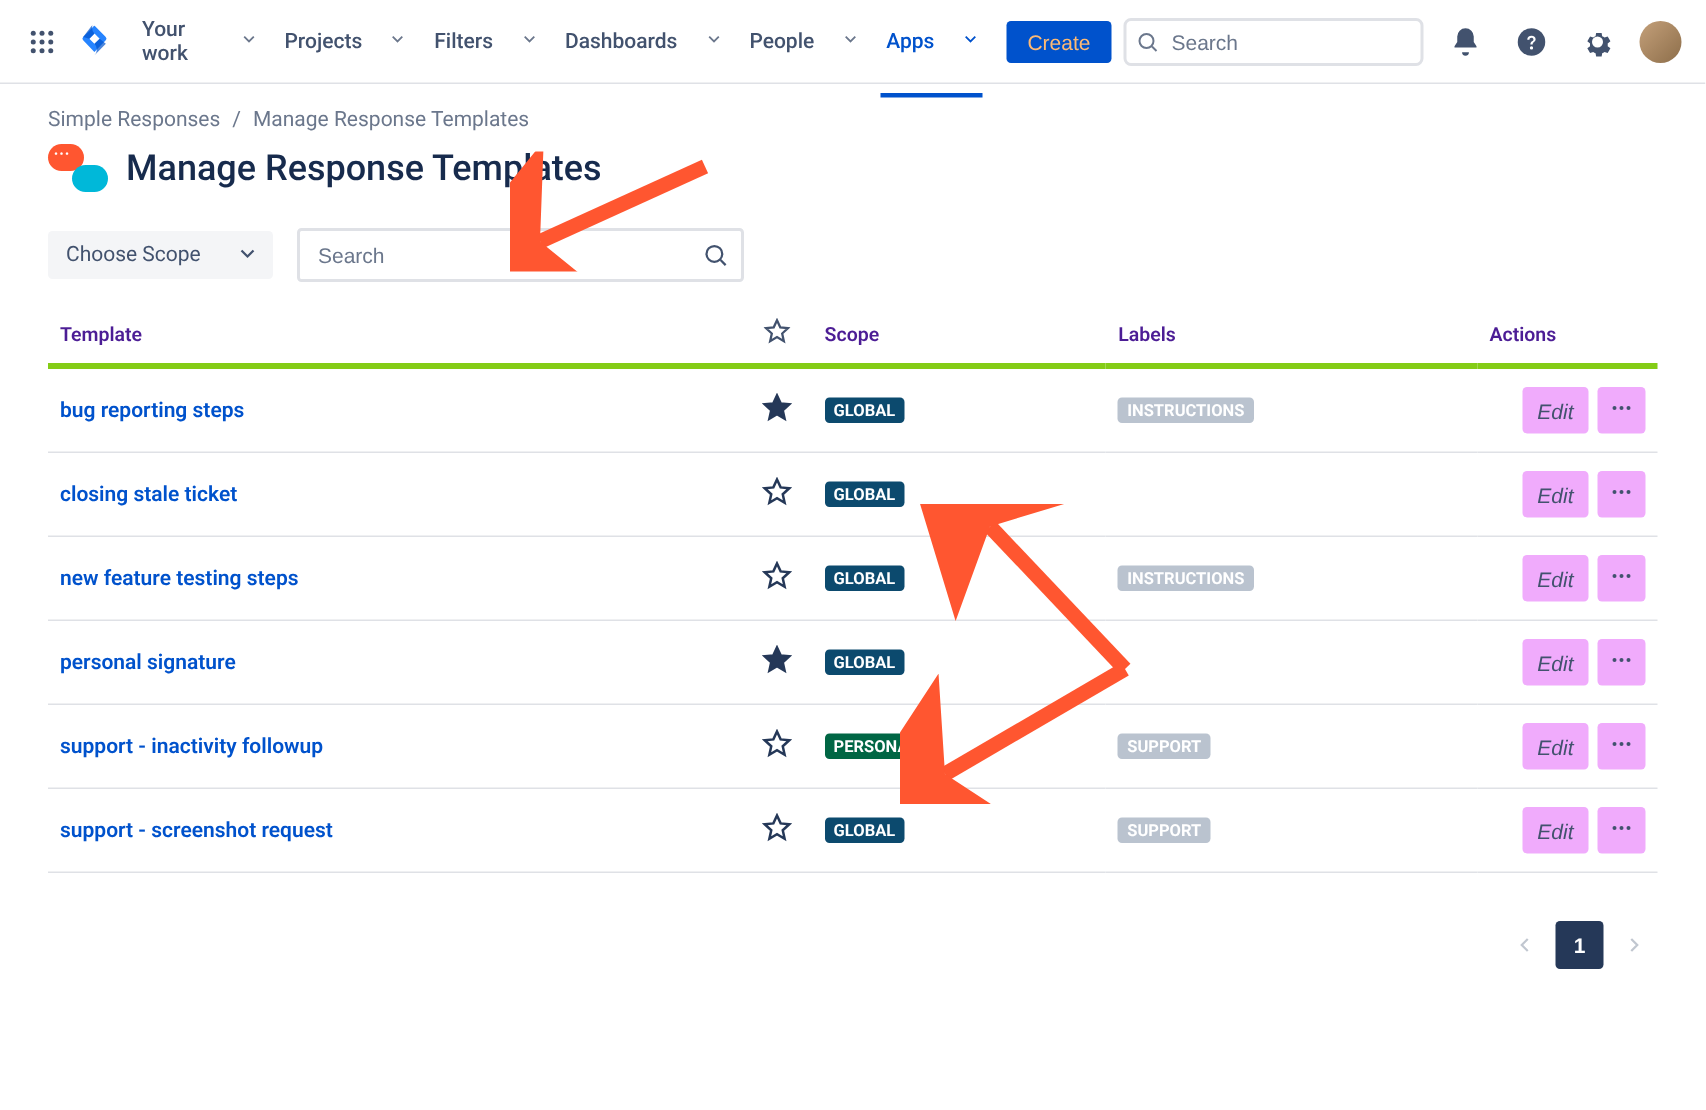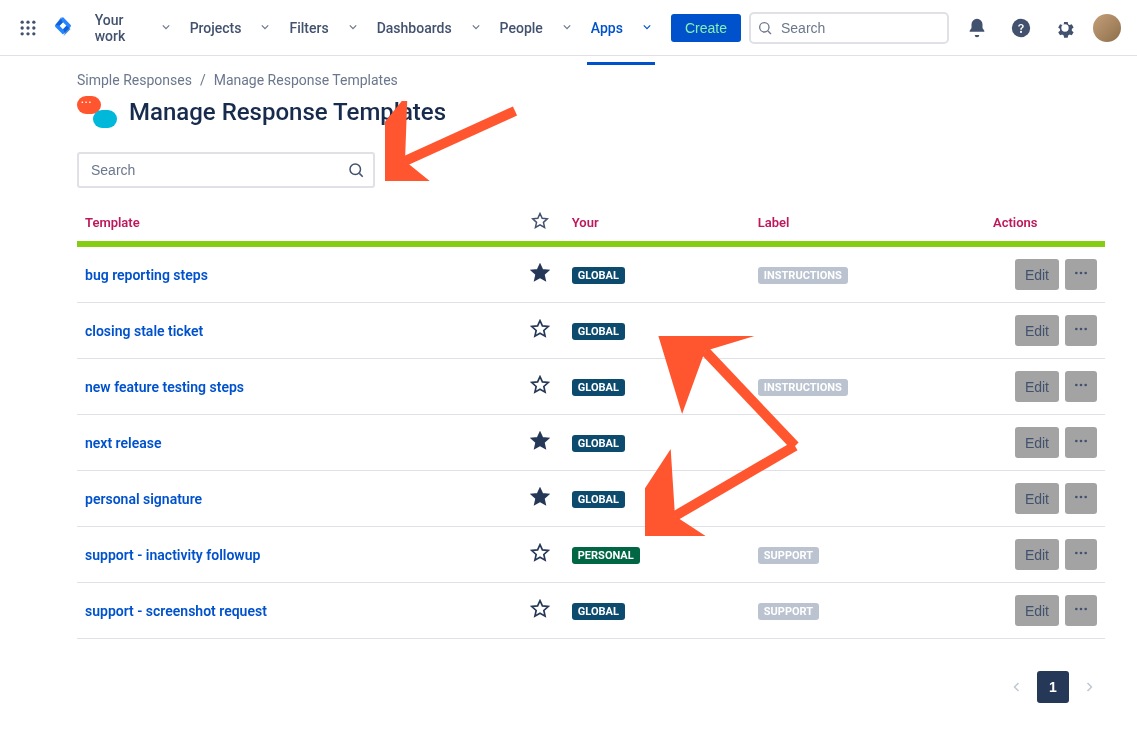--- a/index.html
+++ b/index.html
@@ -6,21 +6,21 @@
 body { font-family: -apple-system, BlinkMacSystemFont, "Segoe UI", Roboto, sans-serif; font-size: 14px; color: #172B4D; background: #fff; width: 1137px; }
 .topnav { display: flex; align-items: center; height: 56px; padding: 0 16px; border-bottom: 1px solid #dfe1e6; gap: 8px; }
 .topnav-left { display: flex; align-items: center; gap: 4px; flex: 1; }
 .app-switcher { width: 24px; height: 24px; display: flex; align-items: center; justify-content: center; cursor: pointer; border-radius: 3px; }
 .logo { width: 24px; height: 24px; margin: 0 8px; display: flex; align-items: center; justify-content: center; }
 .nav-item { padding: 4px 8px; display: flex; align-items: center; gap: 20px; cursor: pointer; color: #42526E; font-weight: 500; border-radius: 3px; }
 .nav-item.active { color: #0052CC; position: relative; }
 .nav-item.active::after { content: ""; position: absolute; bottom: -17px; left: 4px; right: 4px; height: 3px; background: #0052CC; }
 .chev { font-size: 10px; color: #6B778C; }
 .nav-item.active .chev { color: #0052CC; }
-.create-btn { background: #0052CC; color: #86efac; border: none; padding: 6px 14px; border-radius: 3px; font-weight: 500; font-size: 14px; cursor: pointer; margin-left: 8px; }
+.create-btn { background: #0052CC; color: #fdba74; border: none; padding: 6px 14px; border-radius: 3px; font-weight: 500; font-size: 14px; cursor: pointer; margin-left: 8px; }
 .topnav-right { display: flex; align-items: center; gap: 12px; }
 .search-wrap { position: relative; }
 .search-input { width: 200px; height: 32px; border: 2px solid #dfe1e6; border-radius: 5px; padding: 0 10px 0 30px; font-size: 14px; color: #6B778C; }
 .search-input::placeholder { color: #6B778C; }
 .search-ico { position: absolute; left: 8px; top: 50%; transform: translateY(-50%); display: flex; }
 .icon-btn { width: 32px; height: 32px; display: flex; align-items: center; justify-content: center; cursor: pointer; border-radius: 50%; }
 .avatar { width: 28px; height: 28px; border-radius: 50%; background: linear-gradient(135deg, #c4a07a 0%, #8d6e4a 100%); overflow: hidden; display: flex; align-items: center; justify-content: center; font-size: 10px; color: #fff; }
 .page { padding: 16px 32px; }
 .breadcrumb { display: flex; align-items: center; gap: 8px; font-size: 14px; color: #6B778C; margin-bottom: 8px; }
 .breadcrumb a { color: #6B778C; text-decoration: none; }
@@ -32,41 +32,41 @@
 .bubble2 { position: absolute; width: 24px; height: 18px; background: #00B8D9; border-radius: 9px; bottom: 0; right: 0; }
 h1 { font-size: 24px; font-weight: 500; color: #172B4D; }
 .add-btn { background: #0052CC; color: #fff; border: none; padding: 8px 16px; border-radius: 3px; font-weight: 500; font-size: 14px; cursor: pointer; }
 .filters { display: flex; gap: 16px; margin-bottom: 16px; align-items: center; }
 .dropdown { background: #f4f5f7; border: none; padding: 8px 12px; border-radius: 3px; font-size: 14px; color: #42526E; display: flex; align-items: center; justify-content: space-between; gap: 24px; cursor: pointer; min-width: 150px; }
 .search-filter-wrap { position: relative; }
 .search-filter { width: 298px; height: 36px; border: 2px solid #dfe1e6; border-radius: 3px; padding: 0 36px 0 12px; font-size: 14px; }
 .search-filter::placeholder { color: #6B778C; }
 .search-filter-ico { position: absolute; right: 10px; top: 50%; transform: translateY(-50%); display: flex; }
 table { width: 100%; border-collapse: collapse; }
-th { text-align: left; font-weight: 600; font-size: 13px; color: #be185d; padding: 8px; border-bottom: 6px solid #84cc16; }
+th { text-align: left; font-weight: 600; font-size: 13px; color: #4c1d95; padding: 8px; border-bottom: 4px solid #84cc16; }
 th.star-col { width: 48px; text-align: center; }
 th.actions-col { width: 120px; }
 td { padding: 12px 8px; border-bottom: 1px solid #dfe1e6; vertical-align: middle; }
 td.name-cell a { color: #0052CC; font-weight: 600; text-decoration: none; font-size: 14px; }
 td.star-cell { text-align: center; width: 48px; }
 .star { cursor: pointer; display: inline-flex; }
 .badge { display: inline-block; border-radius: 3px; padding: 2px 6px; font-size: 11px; font-weight: 700; color: #fff; }
 .badge.global { background: #0c4a6e; }
 .badge.personal { background: #006644; }
 .badge.label { background: #bac3cf; color: #fff; }
 td.actions-cell { text-align: right; }
 .actions-cell-inner { display: flex; justify-content: flex-end; gap: 6px; }
-.edit-btn, .more-btn { background: #a3a3a3; border: none; padding: 6px 10px; border-radius: 3px; font-size: 14px; color: #42526E; cursor: pointer; font-weight: 500; }
+.edit-btn, .more-btn { background: #f0abfc; border: none; padding: 6px 10px; border-radius: 3px; font-size: 14px; color: #42526E; cursor: pointer; font-weight: 500; font-style: italic; }
 .more-btn { padding: 6px 8px; }
 .pagination { display: flex; justify-content: flex-end; gap: 4px; margin-top: 32px; align-items: center; }
 .page-btn { width: 32px; height: 32px; border: none; background: transparent; border-radius: 3px; cursor: pointer; color: #6B778C; display: flex; align-items: center; justify-content: center; font-size: 14px; }
 .page-btn.active { background: #253858; color: #fff; font-weight: 600; }
 .page-btn.disabled { color: #c1c7d0; cursor: default; }
 .arrow-annot { position: absolute; pointer-events: none; }
-.content-area { position: relative; margin-left: 45px; }
+.content-area { position: relative; }
 </style>
 </head>
 <body>
 
 <div class="topnav">
   <div class="topnav-left">
     <div class="app-switcher">
       <svg width="20" height="20" viewBox="0 0 24 24">
           <g fill="#42526E">
             <circle cx="5" cy="5" r="2"></circle>
@@ -169,42 +169,48 @@
     <div class="page-title-wrap">
       <div class="page-icon">
         <div class="bubble1"></div>
           <div class="bubble2"></div>
       </div>
       <h1>Manage Response Templates</h1>
     </div>
   </div>
 
   <div class="filters">
+    <div class="dropdown">
+      <span>Choose Scope</span>
+      <span><svg width="10" height="10" viewBox="0 0 10 10">
+            <path d="M1 3l4 4 4-4" stroke="#42526E" stroke-width="1.5" fill="none"></path>
+          </svg></span>
+    </div>
     <div class="search-filter-wrap">
       <input class="search-filter" placeholder="Search" style="">
       <span class="search-filter-ico">
         <svg width="18" height="18" viewBox="0 0 24 24" fill="none" stroke="#42526E" stroke-width="2">
             <circle cx="11" cy="11" r="7"></circle>
             <line x1="21" y1="21" x2="16.5" y2="16.5"></line>
           </svg>
       </span>
     </div>
   </div>
 
   <table>
     <thead>
       <tr>
         <th>Template</th>
         <th class="star-col">
           <svg width="18" height="18" viewBox="0 0 24 24" fill="none" stroke="#42526E" stroke-width="2">
               <path d="M12 2l2.9 6.3 6.9.7-5.2 4.8 1.5 6.8L12 17l-6.1 3.6 1.5-6.8L2.2 9l6.9-.7L12 2z"></path>
             </svg>
         </th>
-        <th>Your</th>
-        <th>Label</th>
+        <th>Scope</th>
+        <th>Labels</th>
         <th class="actions-col">Actions</th>
       </tr>
     </thead>
     <tbody id="table-body">
         <tr>
           <td class="name-cell"><a href="#">bug reporting steps</a></td>
           <td class="star-cell"><span class="star">
               <svg width="20" height="20" viewBox="0 0 24 24" fill="#253858" stroke="#253858" stroke-width="2">
                 <path d="M12 2l2.9 6.3 6.9.7-5.2 4.8 1.5 6.8L12 17l-6.1 3.6 1.5-6.8L2.2 9l6.9-.7L12 2z"></path>
               </svg>
@@ -244,40 +250,20 @@
         </tr>
         <tr>
           <td class="name-cell"><a href="#">new feature testing steps</a></td>
           <td class="star-cell"><span class="star">
               <svg width="20" height="20" viewBox="0 0 24 24" fill="none" stroke="#253858" stroke-width="2">
                 <path d="M12 2l2.9 6.3 6.9.7-5.2 4.8 1.5 6.8L12 17l-6.1 3.6 1.5-6.8L2.2 9l6.9-.7L12 2z"></path>
               </svg>
             </span></td>
           <td><span class="badge global">GLOBAL</span></td>
           <td><span class="badge label">INSTRUCTIONS</span></td>
-          <td class="actions-cell">
-            <div class="actions-cell-inner">
-              <button class="edit-btn">Edit</button>
-              <button class="more-btn"><svg width="16" height="16" viewBox="0 0 24 24" fill="#42526E">
-                  <circle cx="5" cy="12" r="2"></circle>
-                  <circle cx="12" cy="12" r="2"></circle>
-                  <circle cx="19" cy="12" r="2"></circle>
-                </svg></button>
-            </div>
-          </td>
-        </tr>
-        <tr>
-          <td class="name-cell"><a href="#">next release</a></td>
-          <td class="star-cell"><span class="star">
-              <svg width="20" height="20" viewBox="0 0 24 24" fill="#253858" stroke="#253858" stroke-width="2">
-                <path d="M12 2l2.9 6.3 6.9.7-5.2 4.8 1.5 6.8L12 17l-6.1 3.6 1.5-6.8L2.2 9l6.9-.7L12 2z"></path>
-              </svg>
-            </span></td>
-          <td><span class="badge global">GLOBAL</span></td>
-          <td></td>
           <td class="actions-cell">
             <div class="actions-cell-inner">
               <button class="edit-btn">Edit</button>
               <button class="more-btn"><svg width="16" height="16" viewBox="0 0 24 24" fill="#42526E">
                   <circle cx="5" cy="12" r="2"></circle>
                   <circle cx="12" cy="12" r="2"></circle>
                   <circle cx="19" cy="12" r="2"></circle>
                 </svg></button>
             </div>
           </td>

